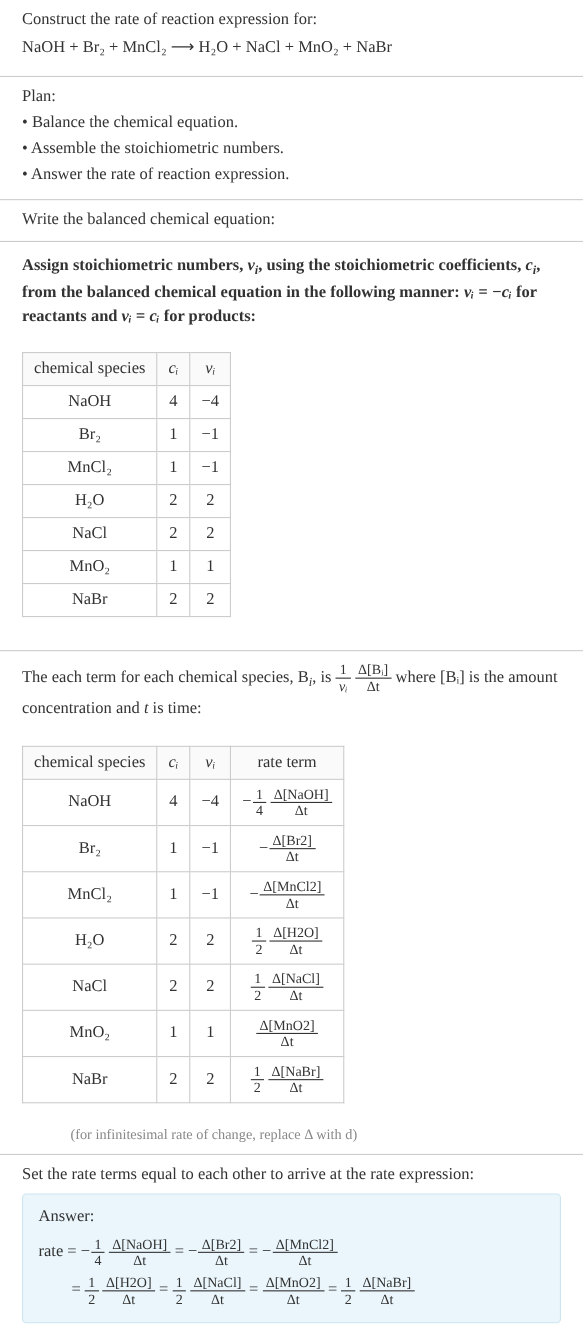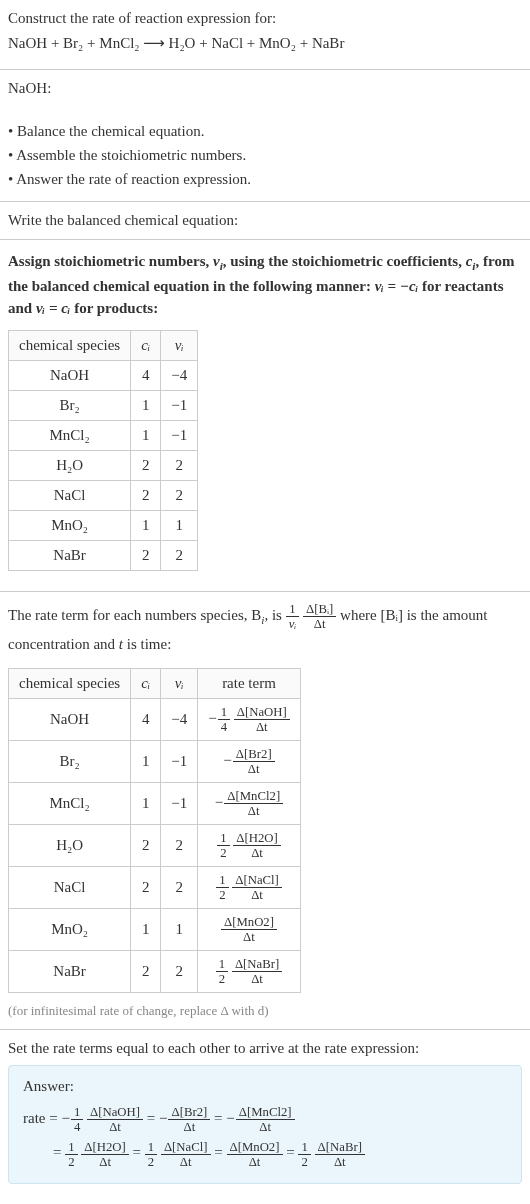--- a/index.html
+++ b/index.html
@@ -1,47 +1,47 @@
 <!DOCTYPE html>
 <html><head>
 <meta charset="utf-8">
 <style>
 * { box-sizing: border-box; margin: 0; padding: 0; }
 body { font-family: Georgia, 'Times New Roman', serif; font-size: 15px; color: #333; background: #fff; width: 530px; }
-.section { padding: 10px 8px; border-bottom: 1px solid #ccc; }
+.section { padding: 10px 20px; border-bottom: 1px solid #ccc; }
 .section:last-child { border-bottom: none; }
 .eq { font-family: Liberation Serif, serif; margin: 4px 0; line-height: 1.6; }
 .sub { font-size: 0.75em; vertical-align: sub; }
-.plan-list { margin-top: 22px; }
+.plan-list { margin-top: 2px; }
 .plan-item { margin-left: 0; line-height: 1.6; }
 .italic { font-style: italic; }
-table.data { border-collapse: collapse; margin: 10px 0; }
+table.data { border-collapse: collapse; margin: 20px 0; }
 table.data th, table.data td { border: 1px solid #ccc; padding: 6px 10px; text-align: center; font-weight: normal; }
 table.data th { background: #fafafa; }
 .frac { display: inline-block; vertical-align: middle; text-align: center; font-size: 0.85em; }
 .frac .num { display: block; border-bottom: 1px solid #333; padding: 0 3px; line-height: 1.1; }
 .frac .den { display: block; padding: 0 3px; line-height: 1.1; }
-.note { color: #888; font-size: 13px; margin-top: 6px; }
+.note { color: #888; font-size: 13px; margin-top: 6px; margin-left: 44px; }
 .answer-box { background: #eaf6fb; border: 1px solid #cce5ef; border-radius: 4px; padding: 12px 14px; margin-top: 8px; }
 .answer-label { margin-bottom: 6px; }
 .rate-line { margin: 2px 0 2px 30px; line-height: 2; }
 .rate-lead { margin: 2px 0; line-height: 2; display:inline-block;}
 .neg { margin-right:1px; }
 .inline-mid { vertical-align: middle; }
 </style>
 </head>
 <body>
 
 <div class="section">
   <div>Construct the rate of reaction expression for:</div>
   <div class="eq">NaOH + Br₂ + MnCl₂  ⟶  H₂O + NaCl + MnO₂ + NaBr</div>
 </div>
 
 <div class="section">
-  <div>NaOH:</div>
+  <div>Plan:</div>
   <div class="plan-list">
     <div class="plan-item">• Balance the chemical equation.</div>
     <div class="plan-item">• Assemble the stoichiometric numbers.</div>
     <div class="plan-item">• Answer the rate of reaction expression.</div>
   </div>
 </div>
 
 <div class="section">
   <div>Write the balanced chemical equation:</div>
 </div>
@@ -91,21 +91,21 @@
           <td>NaBr</td>
           <td>2</td>
           <td>2</td>
         </tr>
   </tbody>
     </table>
 </div>
 
 <div class="section">
   <div style="line-height:1.8;">
-    <span>The rate term for each numbers species, B</span><span class="sub italic">i</span><span>, is </span>
+    <span>The each term for each chemical species, B</span><span class="sub italic">i</span><span>, is </span>
     <span class="frac inline-mid"><span class="num">1</span><span class="den italic">νᵢ</span></span>
     <span> </span>
     <span class="frac inline-mid"><span class="num">Δ[Bᵢ]</span><span class="den">Δt</span></span>
     <span> where [Bᵢ] is the amount concentration and </span><span class="italic">t</span><span> is time:</span>
   </div>
 
   <table class="data">
     <tbody>
         <tr>
       <th>chemical species</th>

